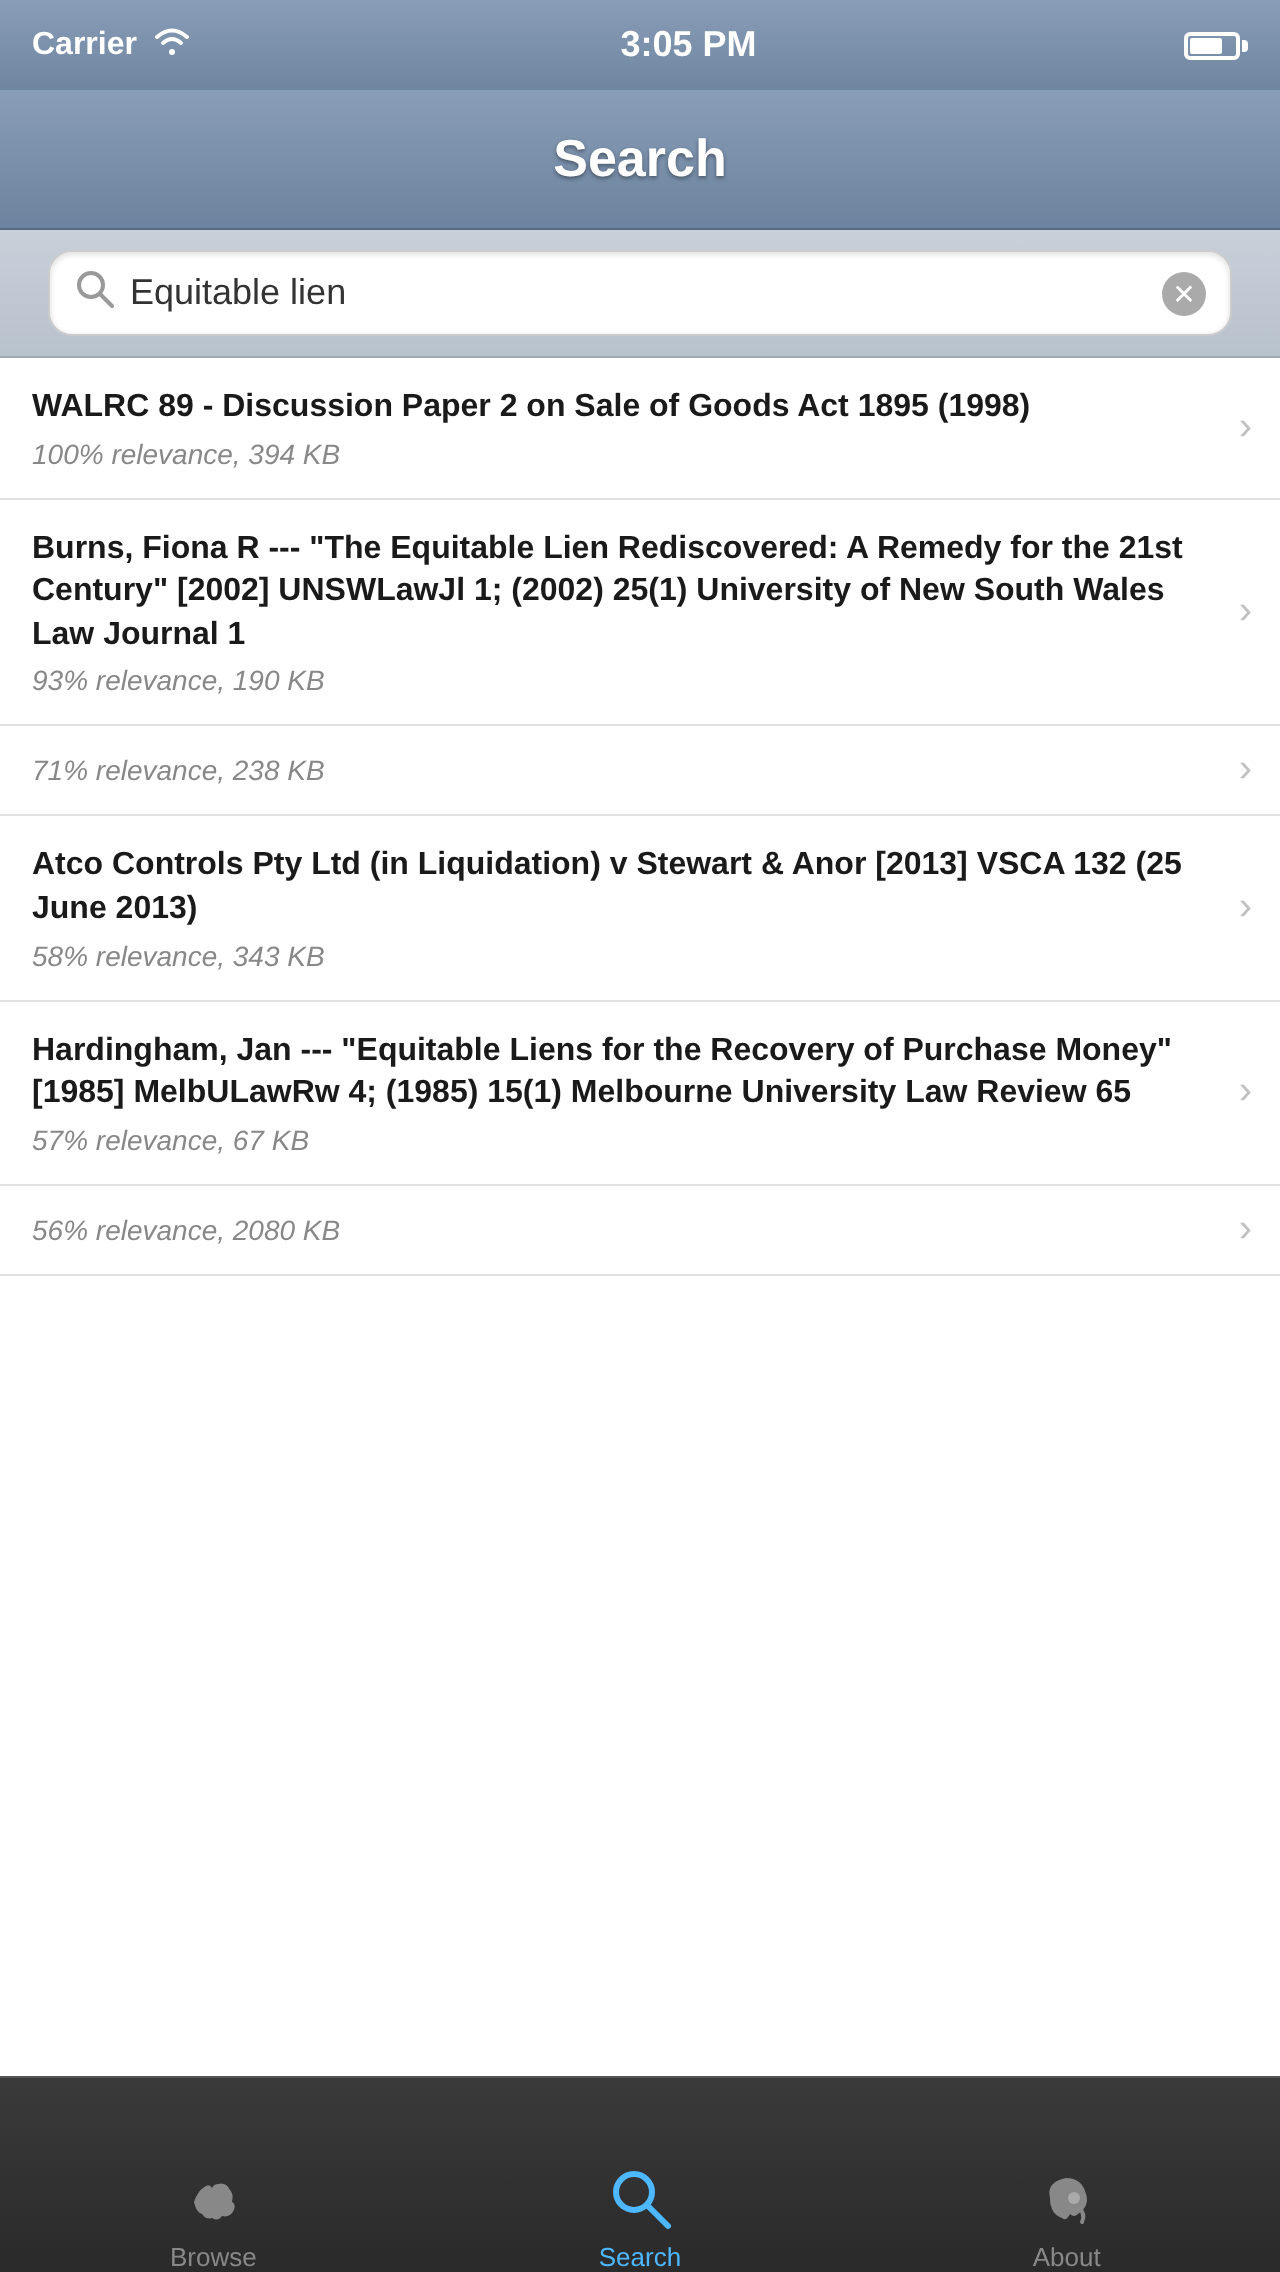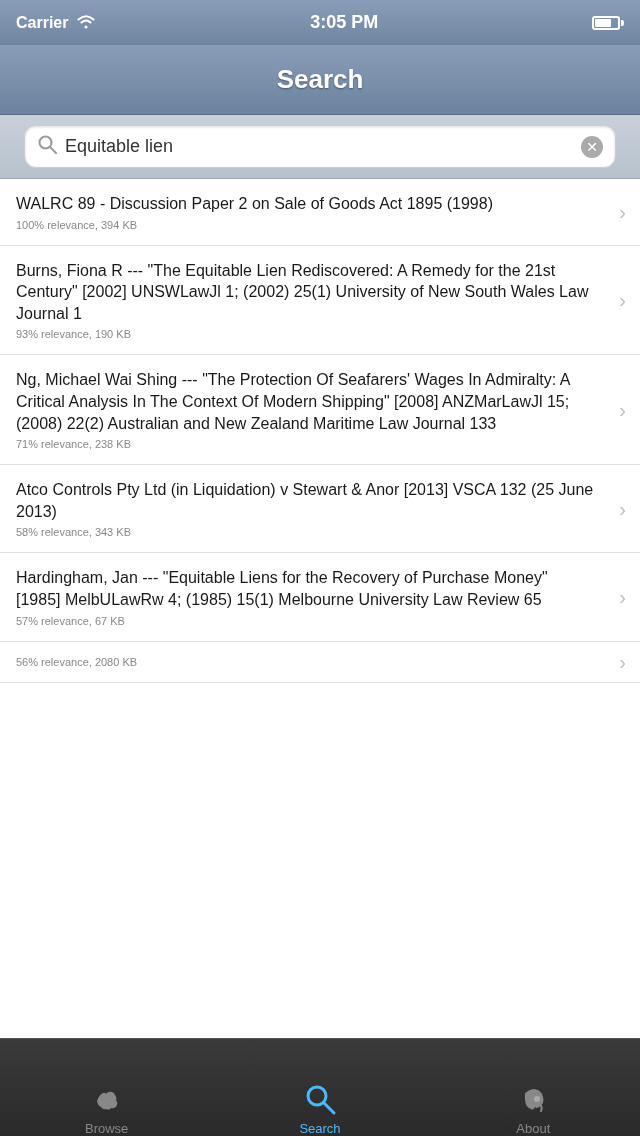--- a/index.html
+++ b/index.html
@@ -96,28 +96,29 @@
       height: calc(1136px - 40px - 70px - 56px - 98px);
     }
     .result-item {
       padding: 14px 44px 14px 16px;
       border-bottom: 1px solid #e0e0e0;
       position: relative;
       cursor: pointer;
     }
     .result-title {
       font-size: 16px;
-      font-weight: 400;
+      font-weight: 700;
       color: #1a1a1a;
       line-height: 1.35;
       margin-bottom: 4px;
     }
     .result-meta {
-      font-size: 11px;
+      font-size: 14px;
       color: #888;
+      font-style: italic;
     }
     .result-chevron {
       position: absolute;
       right: 14px;
       top: 50%;
       transform: translateY(-50%);
       color: #c0c0c0;
       font-size: 20px;
       font-weight: 300;
     }
@@ -234,21 +235,20 @@
     <div class="result-title">WALRC 89 - Discussion Paper 2 on Sale of Goods Act 1895 (1998)</div>
     <div class="result-meta">100% relevance, 394 KB</div>
     <div class="result-chevron">›</div>
   </div>
     <div class="result-item">
     <div class="result-title">Burns, Fiona R --- "The Equitable Lien Rediscovered: A Remedy for the 21st Century" [2002] UNSWLawJl 1; (2002) 25(1) University of New South Wales Law Journal 1</div>
     <div class="result-meta">93% relevance, 190 KB</div>
     <div class="result-chevron">›</div>
   </div>
     <div class="result-item">
-    <div class="result-title">Ng, Michael Wai Shing --- "The Protection Of Seafarers' Wages In Admiralty: A Critical Analysis In The Context Of Modern Shipping" [2008] ANZMarLawJl 15; (2008) 22(2) Australian and New Zealand Maritime Law Journal 133</div>
     <div class="result-meta">71% relevance, 238 KB</div>
     <div class="result-chevron">›</div>
   </div>
     <div class="result-item">
     <div class="result-title">Atco Controls Pty Ltd (in Liquidation) v Stewart &amp; Anor [2013] VSCA 132 (25 June 2013)</div>
     <div class="result-meta">58% relevance, 343 KB</div>
     <div class="result-chevron">›</div>
   </div>
     <div class="result-item">
     <div class="result-title">Hardingham, Jan --- "Equitable Liens for the Recovery of Purchase Money" [1985] MelbULawRw 4; (1985) 15(1) Melbourne University Law Review 65</div>

